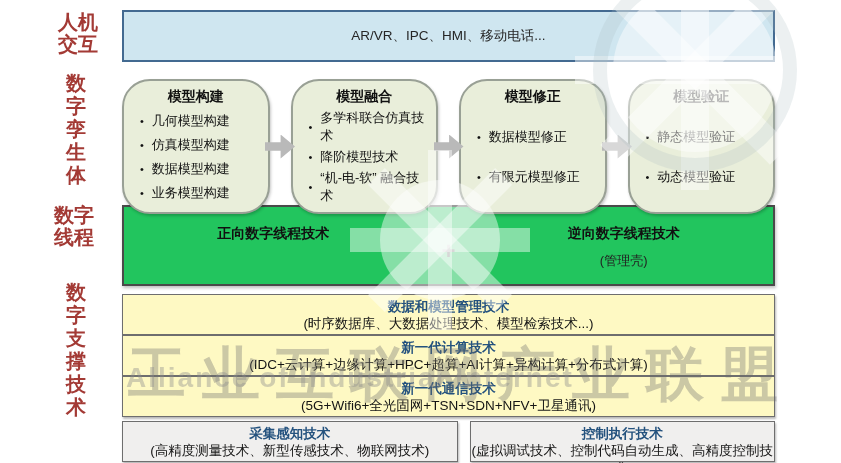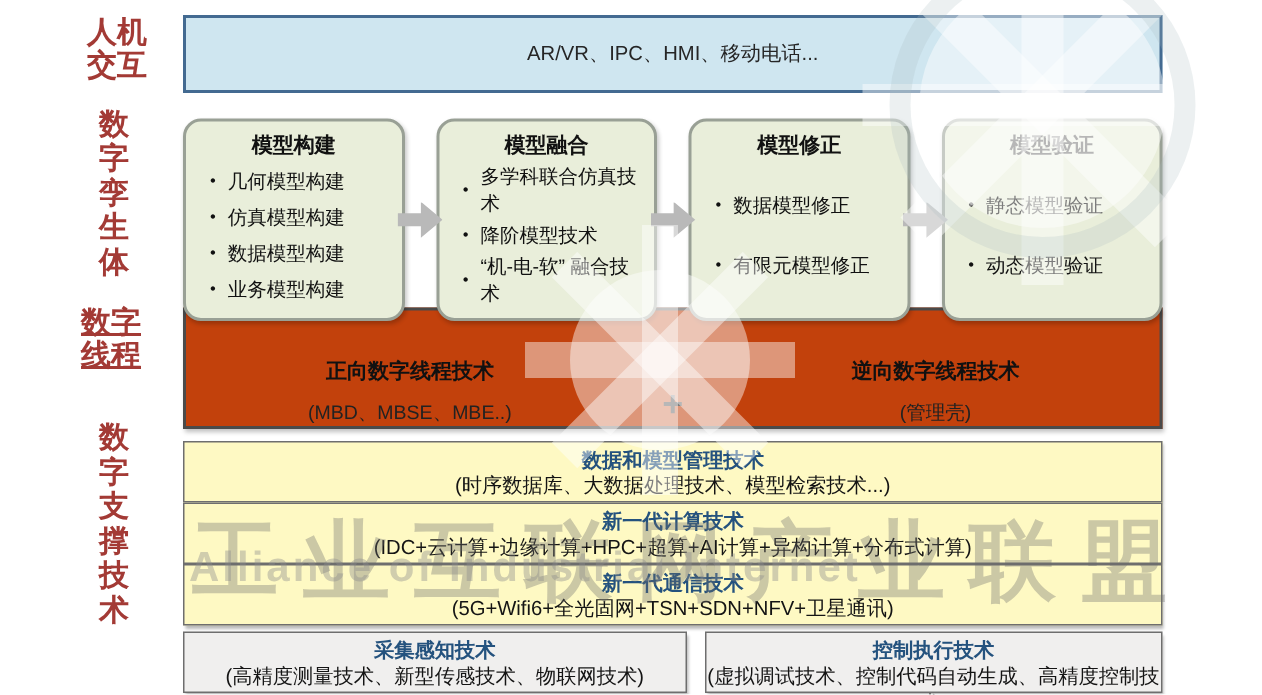--- a/index.html
+++ b/index.html
@@ -7,48 +7,48 @@
   .canvas { position:relative; width:841px; height:463px; background:#ffffff; overflow:hidden; }
 
   
   .left-col { position:absolute; left:0; top:0; width:122px; height:351px; }
   .red-label { position:absolute; color:#a33a35; font-weight:bold; font-size:20px; text-align:center; }
   .red-label.two-line { line-height:22px; white-space:pre-line; }
   .red-label.vertical { display:flex; flex-direction:column; align-items:center; }
   .red-label.vertical span { line-height:23px; }
   .lbl-hmi     { left:50px; top:11px;  width:56px; }
   .lbl-twin    { left:60px; top:72px;  width:32px; }
-  .lbl-thread  { left:46px; top:204px; width:56px;text-decoration:underline; }
+  .lbl-thread  { left:46px; top:204px; width:56px; }
   .lbl-support { left:60px; top:281px; width:32px; }
 
   
   .main-col { position:absolute; left:122px; top:10px; width:653px; }
 
   .top-bar { height:52px; background:#cfe6f0; border:2px solid #436a91;
              display:flex; align-items:center; justify-content:center;
              font-size:13.5px; color:#262626; margin-bottom:17px; }
 
   
   .model-row { display:flex; height:135px; position:relative; z-index:3; }
-  .model-box { flex:1; background:#e9eeda; border:2px solid #99a095; border-radius:12px;
+  .model-box { flex:1; background:#e9eeda; border:2px solid #99a095; border-radius:28px;
                padding:7px 4px 4px 4px; box-shadow:1px 2px 3px rgba(0,0,0,0.22);
                display:flex; flex-direction:column; }
   .model-box .box-title { text-align:center; font-weight:bold; font-size:14px; color:#111; }
   .box-items { list-style:none; display:flex; flex-direction:column; justify-content:space-evenly;
                flex:1; padding-left:12px; }
   .box-items li { display:flex; align-items:center; font-size:13px; color:#111; }
   .box-items .dot { font-size:11px; margin-right:8px; color:#111; }
   .gap { width:21px; position:relative; display:flex; align-items:center; justify-content:center; }
   .arrow { width:30px; height:24px; background:#b9b9b9; flex:0 0 auto;
            clip-path:polygon(0 32%,52% 32%,52% 0,100% 50%,52% 100%,52% 68%,0 68%); }
 
   
   .thread-box { position:relative; z-index:1; margin-top:-9px; height:81px;
-                background:#c2410c; border:2px solid #4a4a4a; box-shadow:1px 2px 3px rgba(0,0,0,0.25);
-                display:flex; align-items:flex-end; padding-top:18px; }
+                background:#22c55e; border:2px solid #4a4a4a; box-shadow:1px 2px 3px rgba(0,0,0,0.25);
+                display:flex; align-items:flex-start; padding-top:18px; }
   .thread-side { width:46%; display:flex; flex-direction:column; align-items:center; justify-content:flex-start; gap:9px; }
   .thread-side .t-title { font-weight:bold; font-size:14px; color:#111; }
   .thread-side .t-sub { font-size:13px; color:#222; }
   .thread-plus { width:8%; text-align:center; font-size:24px; font-weight:bold; color:#111; padding-top:12px; }
 
   
   .support-row { margin-top:8px; height:41px; background:#fef9c3; border:1.5px solid #6e6e6e;
                  box-shadow:1px 2px 2px rgba(0,0,0,0.28); text-align:center; padding-top:3px; }
   .support-row + .support-row { margin-top:0; }
   .row-title { font-size:13.5px; font-weight:bold; color:#24527e; line-height:17px; }
@@ -171,21 +171,20 @@
               <span class="dot">•</span>
               <span>动态模型验证</span>
             </li>
         </ul>
       </div>
     </div>
 
     <div class="thread-box">
       <div class="thread-side">
         <div class="t-title">正向数字线程技术</div>
-        <div class="t-sub">(MBD、MBSE、MBE..)</div>
       </div>
       <div class="thread-plus">+</div>
       <div class="thread-side">
         <div class="t-title">逆向数字线程技术</div>
         <div class="t-sub">(管理壳)</div>
       </div>
     </div>
 
     <div class="support-row">
       <div class="row-title">数据和模型管理技术</div>

